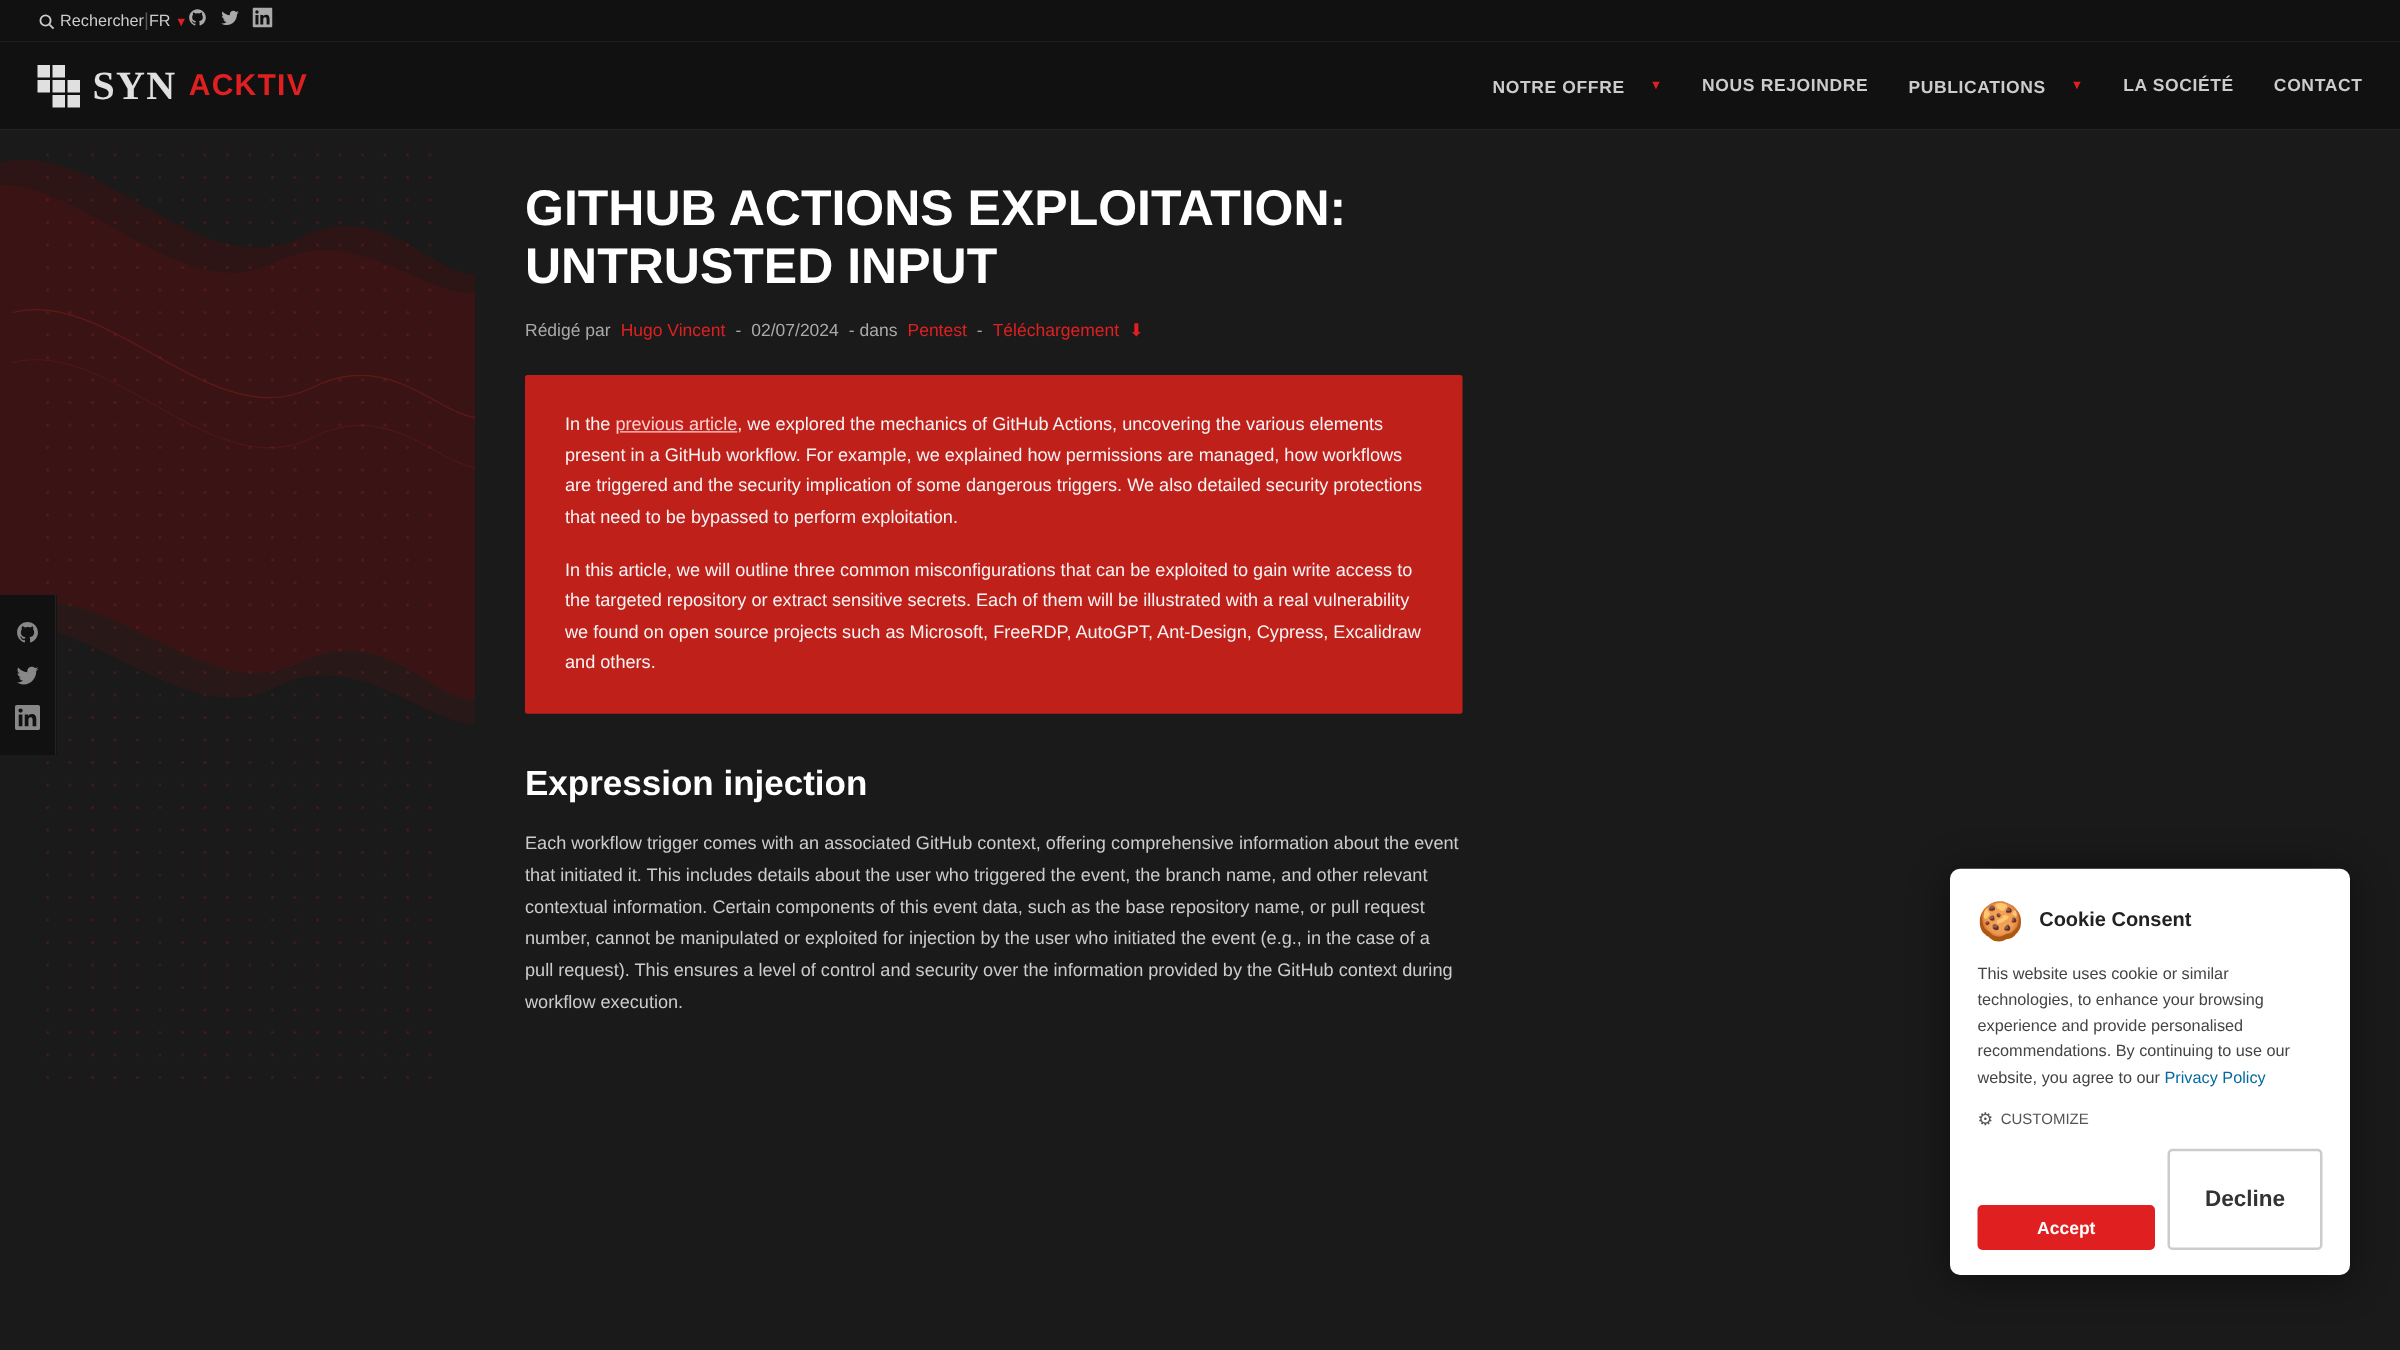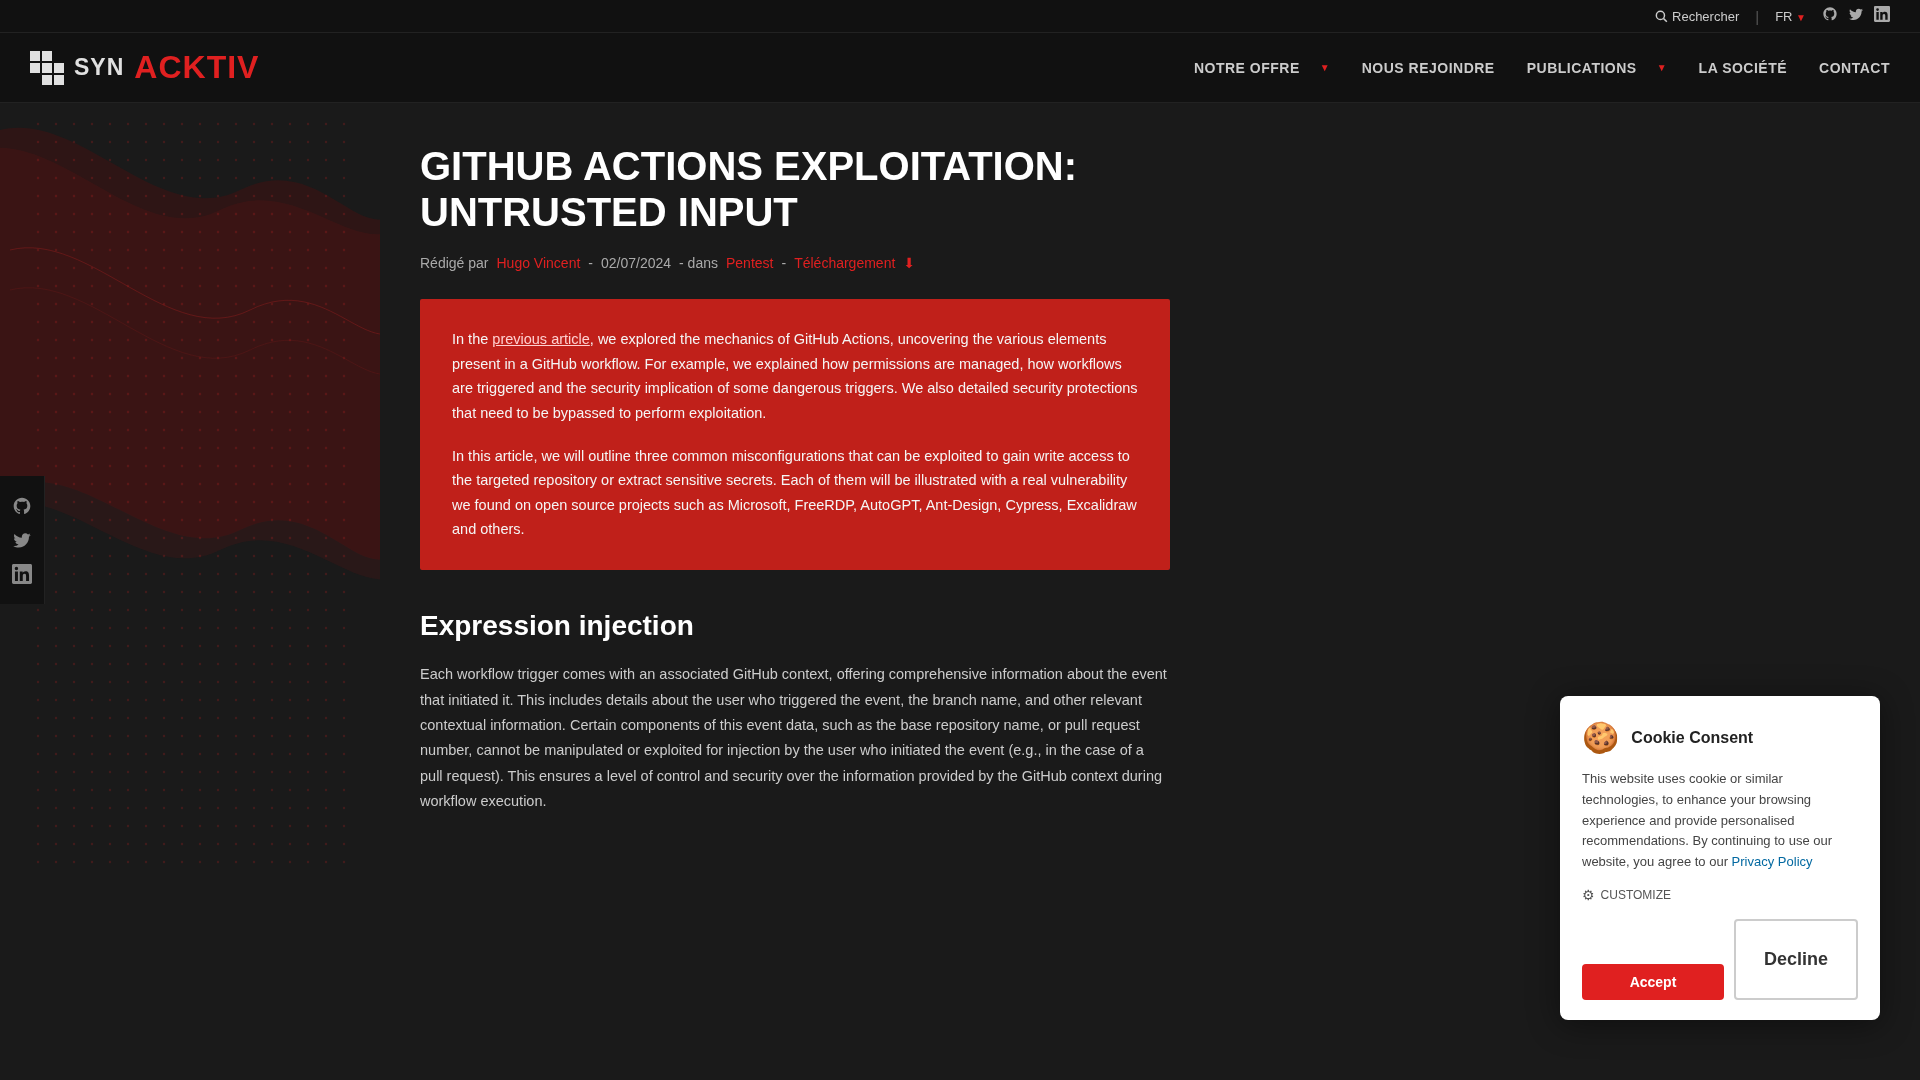--- a/index.html
+++ b/index.html
@@ -10,24 +10,24 @@
       font-size: 15px;
       min-height: 1080px;
       width: 1920px;
       overflow-x: hidden;
     }
 
     
     .top-bar {
       background: #111;
       display: flex;
-      justify-content: flex-end;
+      justify-content: flex-start;
       align-items: center;
       padding: 6px 30px;
-      gap: 16px;
+      gap: 0;
       border-bottom: 1px solid #222;
     }
     .top-bar-search {
       display: flex;
       align-items: center;
       color: #ccc;
       font-size: 13px;
       gap: 4px;
       cursor: pointer;
     }
@@ -67,27 +67,28 @@
       grid-template-columns: repeat(3, 10px);
       grid-template-rows: repeat(3, 10px);
       gap: 2px;
     }
     .logo-cell {
       background: #e0e0e0;
     }
     .logo-cell.empty { background: transparent; }
     .logo-text-syn {
       color: #e0e0e0;
-      font-size: 23px;
+      font-size: 32px;
       font-weight: 800;
       letter-spacing: 1px;
+      font-family: Liberation Serif, serif;
     }
     .logo-text-aktiv {
       color: #e02020;
-      font-size: 32px;
+      font-size: 24px;
       font-weight: 800;
       letter-spacing: 1px;
     }
     .nav-links {
       display: flex;
       align-items: center;
       gap: 32px;
       list-style: none;
     }
     .nav-links li a {

